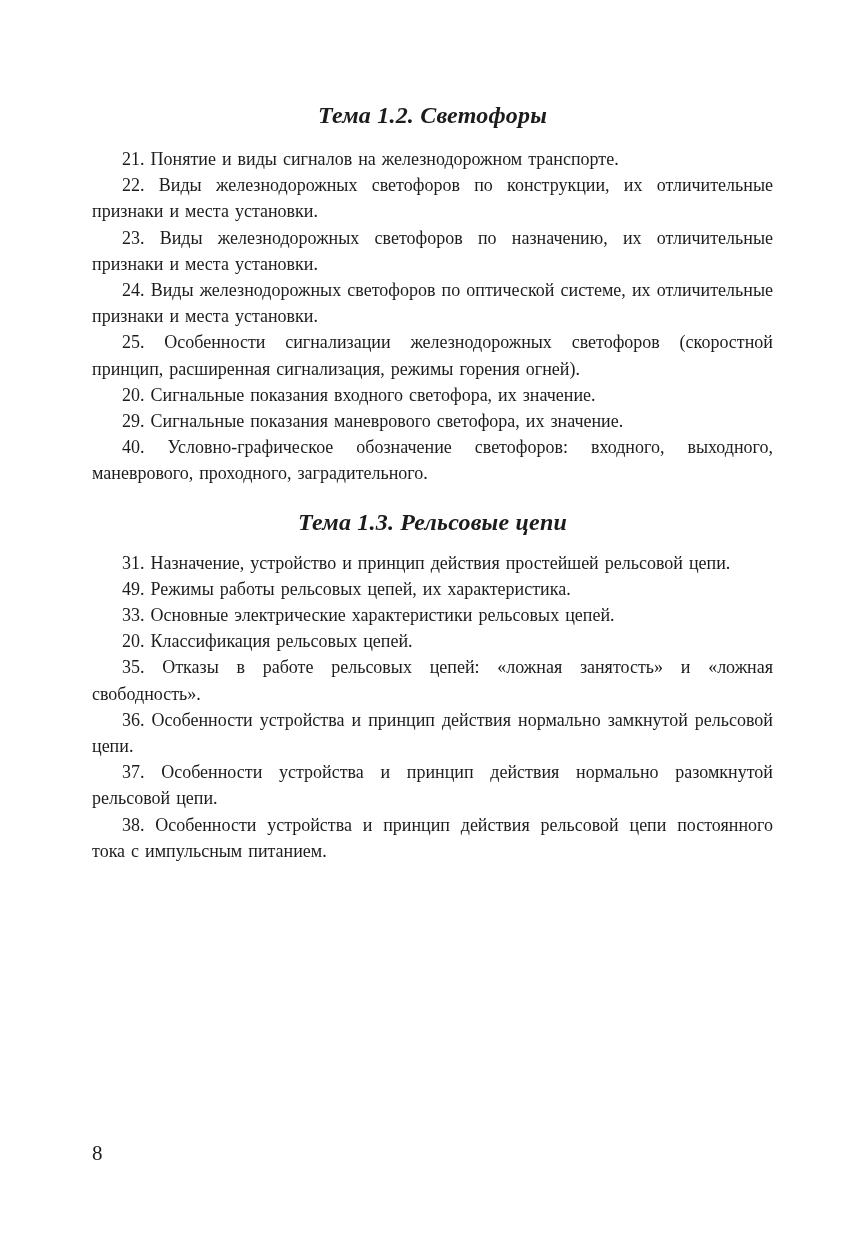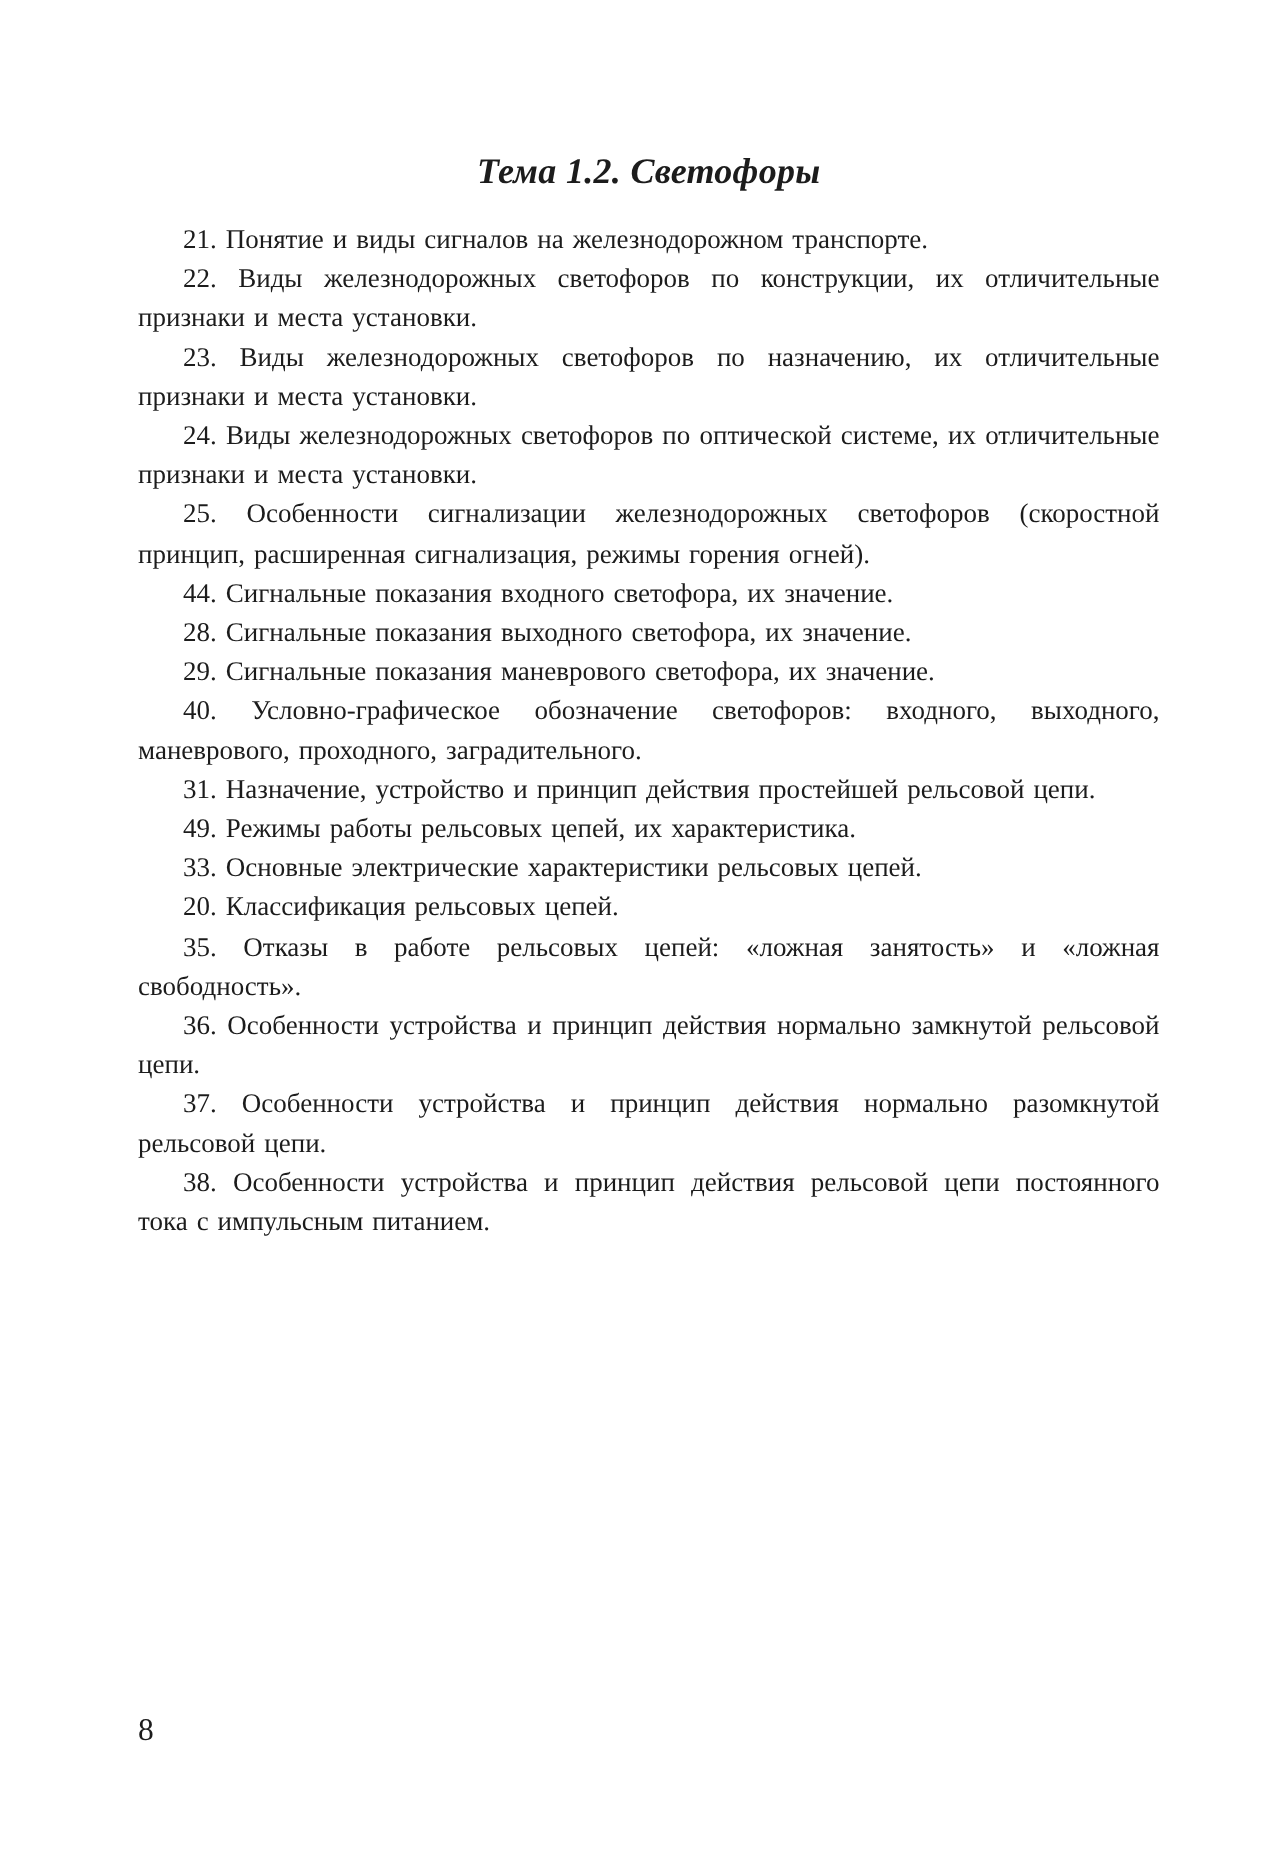--- a/index.html
+++ b/index.html
@@ -59,25 +59,25 @@
 <div class="page">
   <div class="content">
 
     <h1 class="section-heading">Тема 1.2. Светофоры</h1>
 
     <p class="item">21. Понятие и виды сигналов на железнодорожном транспорте.</p>
     <p class="item">22. Виды железнодорожных светофоров по конструкции, их отличительные признаки и места установки.</p>
     <p class="item">23. Виды железнодорожных светофоров по назначению, их отличительные признаки и места установки.</p>
     <p class="item">24. Виды железнодорожных светофоров по оптической системе, их отличительные признаки и места установки.</p>
     <p class="item">25. Особенности сигнализации железнодорожных светофоров (скоростной принцип, расширенная сигнализация, режимы горения огней).</p>
-    <p class="item">44. Сигнальные показания входного светофора, их значение.</p>
-    <p class="item">28. Сигнальные показания выходного светофора, их значение.</p>
+    <p class="item">20. Сигнальные показания входного светофора, их значение.</p>
     <p class="item">29. Сигнальные показания маневрового светофора, их значение.</p>
     <p class="item">40. Условно-графическое обозначение светофоров: входного, выходного, маневрового, проходного, заградительного.</p>
 
+    <h1 class="section-heading second">Тема 1.3. Рельсовые цепи</h1>
 
     <p class="item">31. Назначение, устройство и принцип действия простейшей рельсовой цепи.</p>
     <p class="item">49. Режимы работы рельсовых цепей, их характеристика.</p>
     <p class="item">33. Основные электрические характеристики рельсовых цепей.</p>
     <p class="item">20. Классификация рельсовых цепей.</p>
     <p class="item">35. Отказы в работе рельсовых цепей: «ложная занятость» и «ложная свободность».</p>
     <p class="item">36. Особенности устройства и принцип действия нормально замкнутой рельсовой цепи.</p>
     <p class="item">37. Особенности устройства и принцип действия нормально разомкнутой рельсовой цепи.</p>
     <p class="item">38. Особенности устройства и принцип действия рельсовой цепи постоянного тока с импульсным питанием.</p>
 

